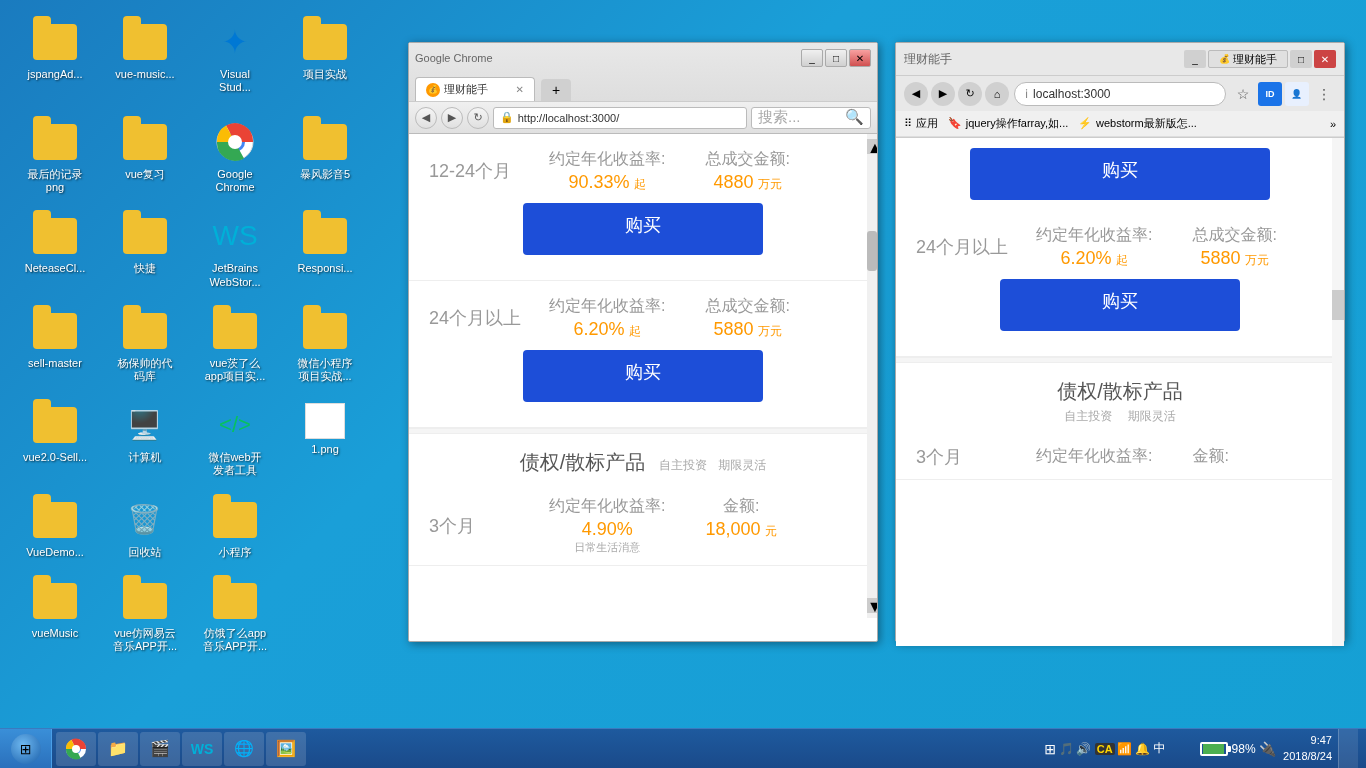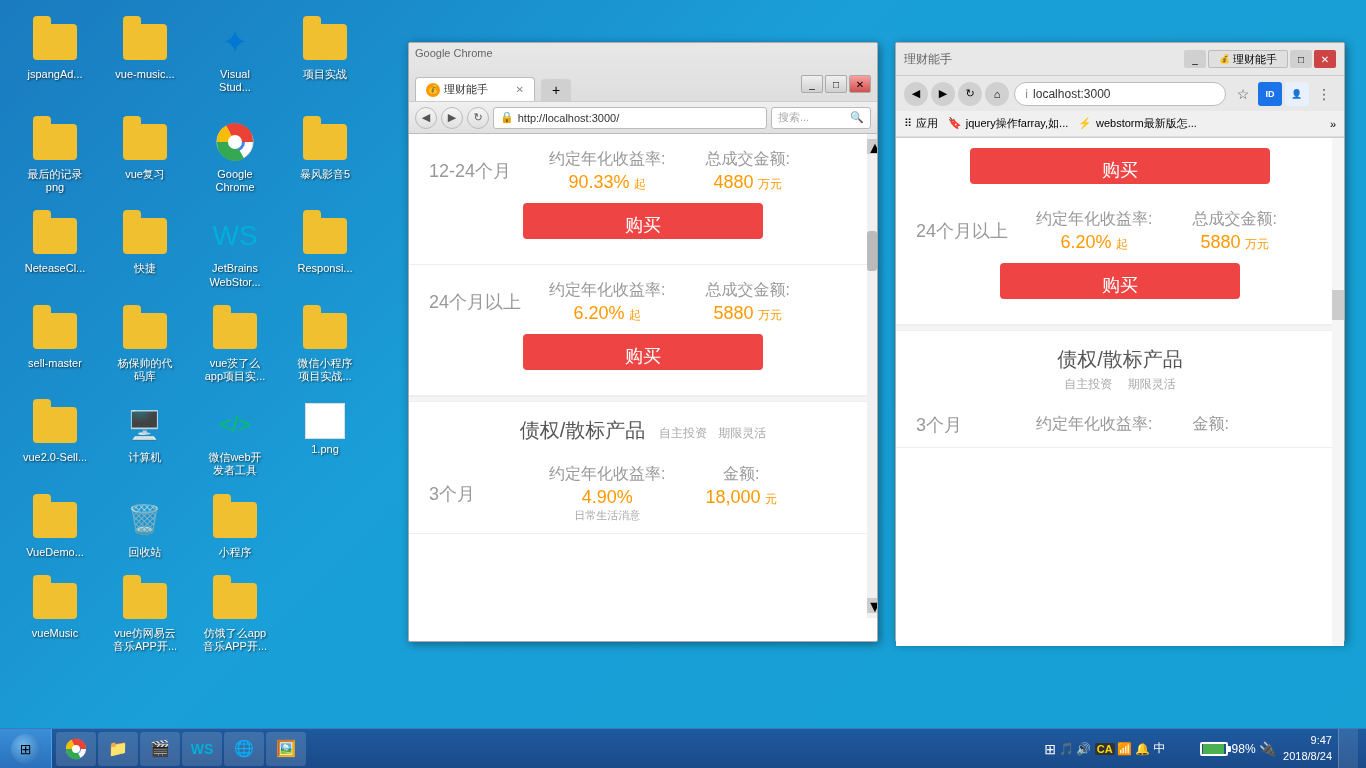--- a/index.html
+++ b/index.html
@@ -219,24 +219,24 @@
     }
 
     
     .browser-chrome {
       background: linear-gradient(to bottom, #e8e8e8, #d8d8d8);
       border-bottom: 1px solid #bbb;
     }
 
     .browser-titlebar {
       display: flex;
+      align-items: center;
       padding: 4px 6px;
       gap: 16px;
       height: 30px;
-      flex-direction: column;
     }
 
     .win-controls {
       display: flex;
       gap: 2px;
       margin-left: auto;
     }
 
     .win-btn {
       width: 22px;
@@ -326,29 +326,28 @@
       border-radius: 3px;
       padding: 0 6px;
       font-size: 11px;
       background: white;
       display: flex;
       align-items: center;
       color: #333;
     }
 
     .search-bar {
-      width: 100px;
+      width: 120px;
       height: 22px;
       border: 1px solid #bbb;
       border-radius: 3px;
       padding: 0 6px;
-      font-size: 11px;
+      font-size: 15px;
       background: white;
       display: flex;
-      align-items: center;
       color: #888;
     }
 
     
     .browser-content {
       overflow: hidden;
       height: calc(100% - 114px);
       background: #f0f0f0;
       position: relative;
     }
@@ -408,22 +407,22 @@
     }
 
     .stat-unit {
       font-size: 12px;
       color: #f90;
     }
 
     .buy-btn {
       display: block;
       width: 240px;
-      height: 36px;
-      background: #ef4444;
+      height: 52px;
+      background: #1d4ed8;
       color: white;
       font-size: 18px;
       border: none;
       border-radius: 4px;
       cursor: pointer;
       margin: 10px auto;
       text-align: center;
       line-height: 44px;
     }
 

